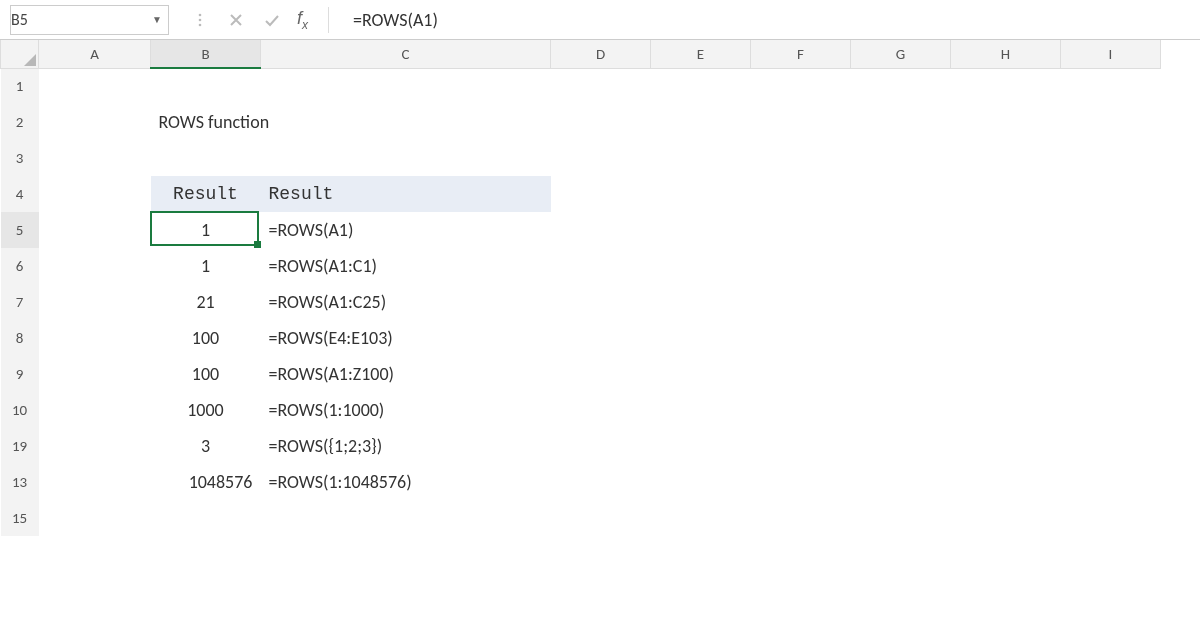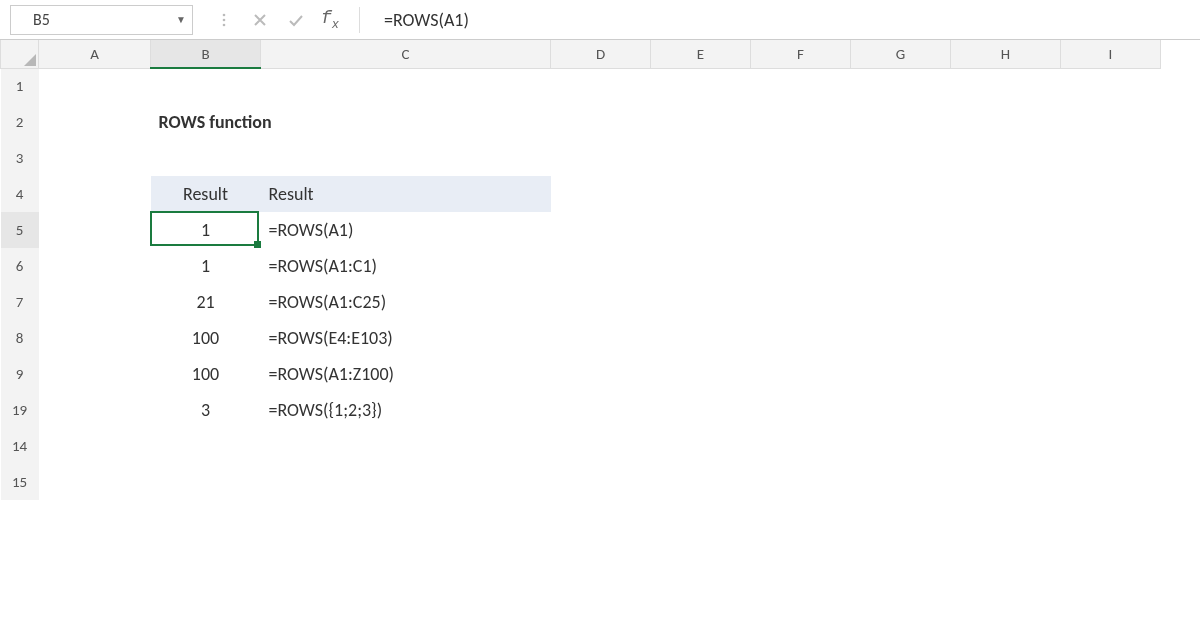--- a/index.html
+++ b/index.html
@@ -2,30 +2,30 @@
 <html><head>
 <meta charset="utf-8">
 <style>
   * { box-sizing: border-box; margin: 0; padding: 0; }
   html, body { width: 1200px; height: 630px; font-family: Calibri, Arial, sans-serif; background: #fff; overflow: hidden; }
   .formula-bar {
     display: flex; align-items: center; height: 40px;
     border-bottom: 1px solid #ccc; background: #fff;
   }
   .name-box {
-    width: 183px; height: 30px; margin: 4px 6px 4px 10px;
+    width: 159px; height: 30px; margin: 4px 6px 4px 10px;
     border: 1px solid #ccc; display: flex; align-items: center;
-    padding-left: 22px; font-size: 16px; color: #444; position: relative;
+    padding-left: 0; font-size: 16px; color: #444; position: relative;
     background: #fff;
   }
   .name-box .dd { position: absolute; right: 6px; font-size: 10px; color: #666; }
   .fb-btns { display: flex; align-items: center; gap: 14px; padding: 0 14px; color: #bbb; }
   .fb-btns .btn { width: 22px; height: 22px; display: flex; align-items: center; justify-content: center; }
   .fb-btns svg { width: 16px; height: 16px; }
-  .fx { font-style: italic; font-family: Liberation Mono, monospace; font-size: 18px; color: #666; }
+  .fx { font-style: italic; font-family: Liberation Sans, sans-serif; font-size: 18px; color: #666; }
   .fx sub { font-size: 12px; }
   .fb-sep { width: 1px; height: 26px; background: #ddd; margin: 0 6px; }
   .formula-input {
     flex: 1; height: 30px; margin: 4px 10px 4px 6px; border: none;
     display: flex; align-items: center; padding-left: 12px;
     font-size: 18px; color: #333;
   }
 
   .sheet { position: relative; }
   .grid { border-collapse: collapse; table-layout: fixed; }
@@ -56,22 +56,22 @@
   .col-A { width: 112px; }
   .col-B { width: 110px; }
   .col-C { width: 290px; }
   .col-D { width: 100px; }
   .col-E { width: 100px; }
   .col-F { width: 100px; }
   .col-G { width: 100px; }
   .col-H { width: 110px; }
   .col-I { width: 100px; }
 
-  .title { font-weight: bold; font-size: 20px; color: #222; margin-top: 20px; }
-  .tbl-header { background: #e8edf5; border: 1px solid #b8b8b8; font-size: 19px; color: #333; }
+  .title { font-weight: normal; font-size: 20px; color: #222; margin-top: 20px; }
+  .tbl-header { background: #e8edf5; border: 1px solid #b8b8b8; font-size: 19px; color: #333; font-family: Liberation Mono, monospace; }
   .tbl-cell { border: 1px solid #b8b8b8; background: #fff; font-size: 19px; }
   .ralign { text-align: right; }
   .lalign { text-align: left; }
   .center { text-align: center; }
 
   .sel {
     position: absolute; border: 2px solid #1a7b3f;
     pointer-events: none; background: transparent;
   }
   .sel .handle {
@@ -254,48 +254,60 @@
       <td class="cell tbl-cell center">100</td>
       <td class="cell tbl-cell lalign">=ROWS(A1:Z100)</td>
       <td class="cell"></td>
           <td class="cell"></td>
           <td class="cell"></td>
           <td class="cell"></td>
           <td class="cell"></td>
           <td class="cell"></td>
         </tr>
 
+    <tr>
+          <th class="rowhead">10</th>
+      <td class="cell"></td>
+      <td class="cell tbl-cell center">1000</td>
+      <td class="cell tbl-cell lalign">=ROWS(1:1000)</td>
+      <td class="cell"></td>
+          <td class="cell"></td>
+          <td class="cell"></td>
+          <td class="cell"></td>
+          <td class="cell"></td>
+          <td class="cell"></td>
+        </tr>
 
     <tr>
           <th class="rowhead">19</th>
       <td class="cell"></td>
       <td class="cell tbl-cell center">3</td>
       <td class="cell tbl-cell lalign">=ROWS({1;2;3})</td>
       <td class="cell"></td>
           <td class="cell"></td>
           <td class="cell"></td>
           <td class="cell"></td>
           <td class="cell"></td>
           <td class="cell"></td>
         </tr>
 
 
-
-    <tr>
-          <th class="rowhead">14</th>
-      <td class="cell"></td>
-          <td class="cell"></td>
-          <td class="cell"></td>
-          <td class="cell"></td>
-          <td class="cell"></td>
-          <td class="cell"></td>
-          <td class="cell"></td>
-          <td class="cell"></td>
-          <td class="cell"></td>
-        </tr>
+    <tr>
+          <th class="rowhead">13</th>
+      <td class="cell"></td>
+      <td class="cell tbl-cell ralign">1048576</td>
+      <td class="cell tbl-cell lalign">=ROWS(1:1048576)</td>
+      <td class="cell"></td>
+          <td class="cell"></td>
+          <td class="cell"></td>
+          <td class="cell"></td>
+          <td class="cell"></td>
+          <td class="cell"></td>
+        </tr>
+
 
     <tr>
           <th class="rowhead">15</th>
       <td class="cell"></td>
           <td class="cell"></td>
           <td class="cell"></td>
           <td class="cell"></td>
           <td class="cell"></td>
           <td class="cell"></td>
           <td class="cell"></td>

